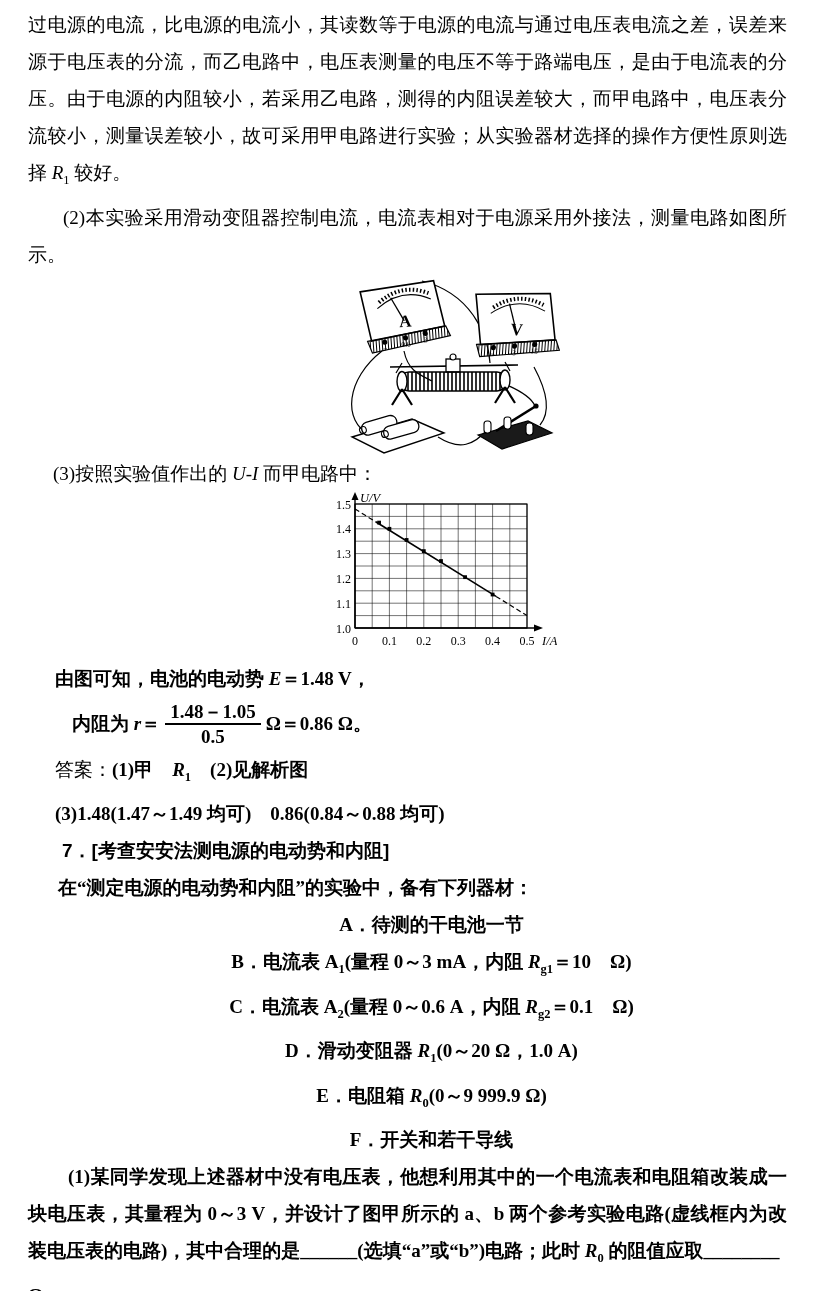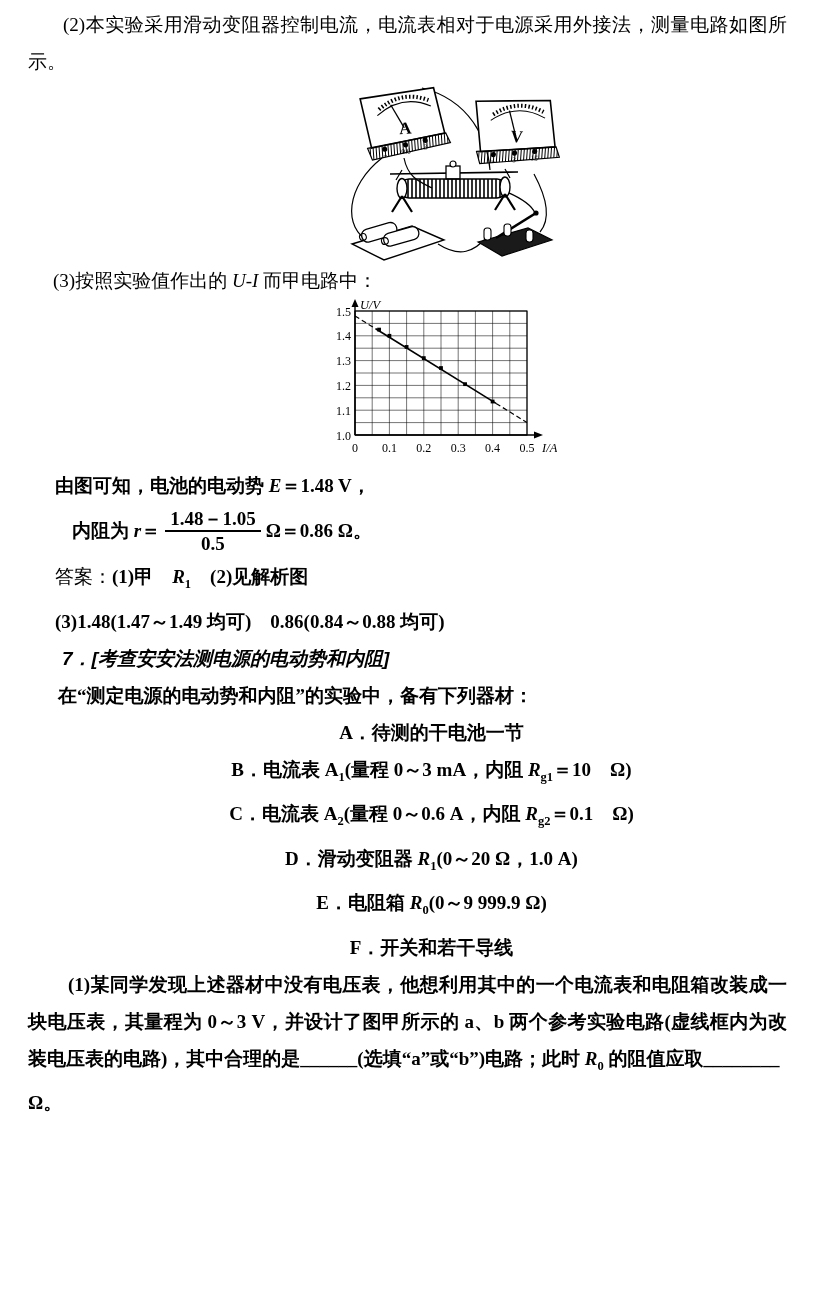--- a/index.html
+++ b/index.html
@@ -11,35 +11,36 @@
   .page{padding:6px 26px 0 28px;}
   .para{line-height:37px;text-align:justify;text-justify:inter-ideograph;}
   .line{line-height:37px;white-space:nowrap;}
   .bold{font-weight:700;}
   .sans{font-family:"Liberation Sans","DejaVu Sans",sans-serif;}
   .it{font-style:italic;}
   .sub{font-size:12.5px;vertical-align:-4.5px;}
   .bseg{font-family:"Liberation Sans","DejaVu Sans",sans-serif;font-weight:400;}
   .indent2{text-indent:35px;}
   .ml-sol{margin-left:27px;}
-  .ml-q7{margin-left:34px;font-style:italic;}
+  .ml-q7{margin-left:34px;}
   .ml-opt{margin-left:48px;text-align:center;}
   .q1para{text-indent:40px;}
   .fig-circuit{display:flex;justify-content:center;padding-left:96px;margin-top:2px;height:180px;}
   .fig-graph{display:flex;justify-content:center;padding-left:56px;height:168px;}
   .frac-line{margin-left:44px;display:flex;align-items:center;height:54px;font-weight:700;}
   .frac{display:inline-flex;flex-direction:column;align-items:center;margin:0 5px;line-height:23px;font-weight:700;}
   .frac .num{border-bottom:2px solid #000;padding:0 5px;font-family:Liberation Serif, serif;}
   svg text{font-family:"Liberation Serif","DejaVu Serif",serif;}
 </style>
 </head>
 <body>
 
 <div class="page">
 
+  <div class="para"><span>过电源的电流，比电源的电流小，其读数等于电源的电流与通过电压表电流之差，误差来源于电压表的分流，而乙电路中，电压表测量的电压不等于路端电压，是由于电流表的分压。由于电源的内阻较小，若采用乙电路，测得的内阻误差较大，而甲电路中，电压表分流较小，测量误差较小，故可采用甲电路进行实验；从实验器材选择的操作方便性原则选择 </span><span class="it">R</span><span class="sub">1</span><span> 较好。</span></div>
 
   <div class="para indent2"><span>(2)本实验采用滑动变阻器控制电流，电流表相对于电源采用外接法，测量电路如图所示。</span></div>
 
   <div class="fig-circuit">
     <svg width="235" height="180" viewBox="0 0 235 180">
       <defs>
         <pattern id="hatchV" width="3" height="10" patternUnits="userSpaceOnUse">
           <path d="M1.5,0 V10" stroke="#000" stroke-width="1"></path>
         </pattern>
         <pattern id="hatchC" width="4" height="18" patternUnits="userSpaceOnUse">

